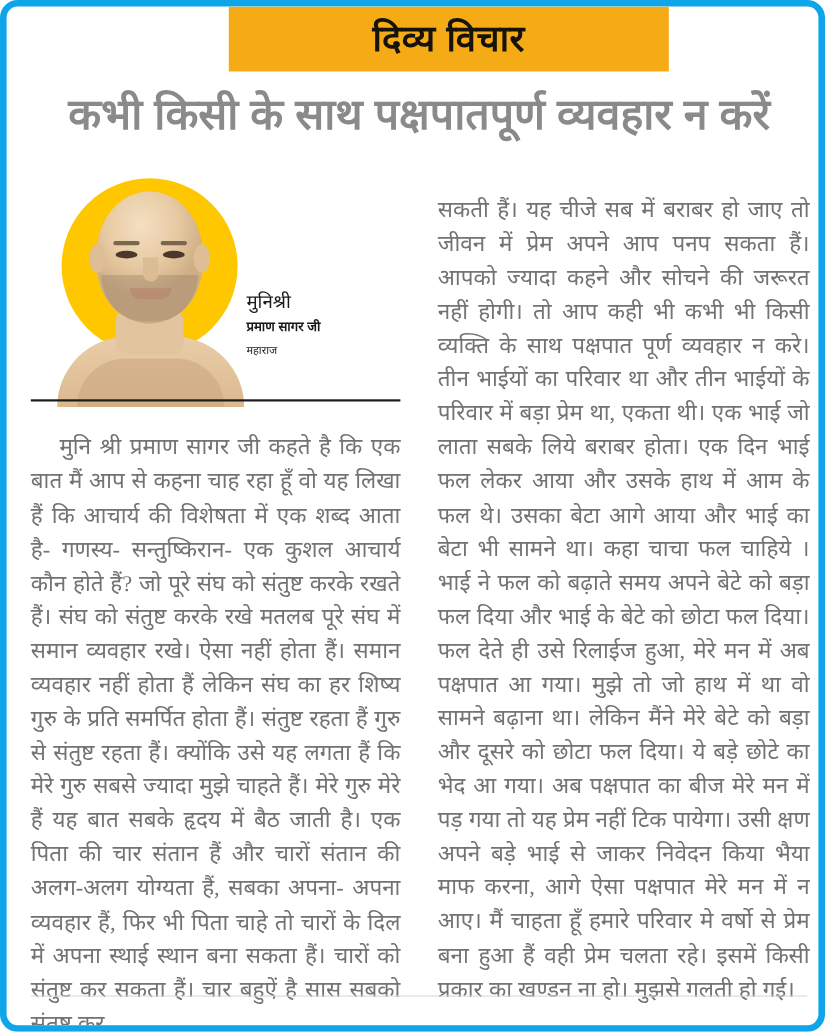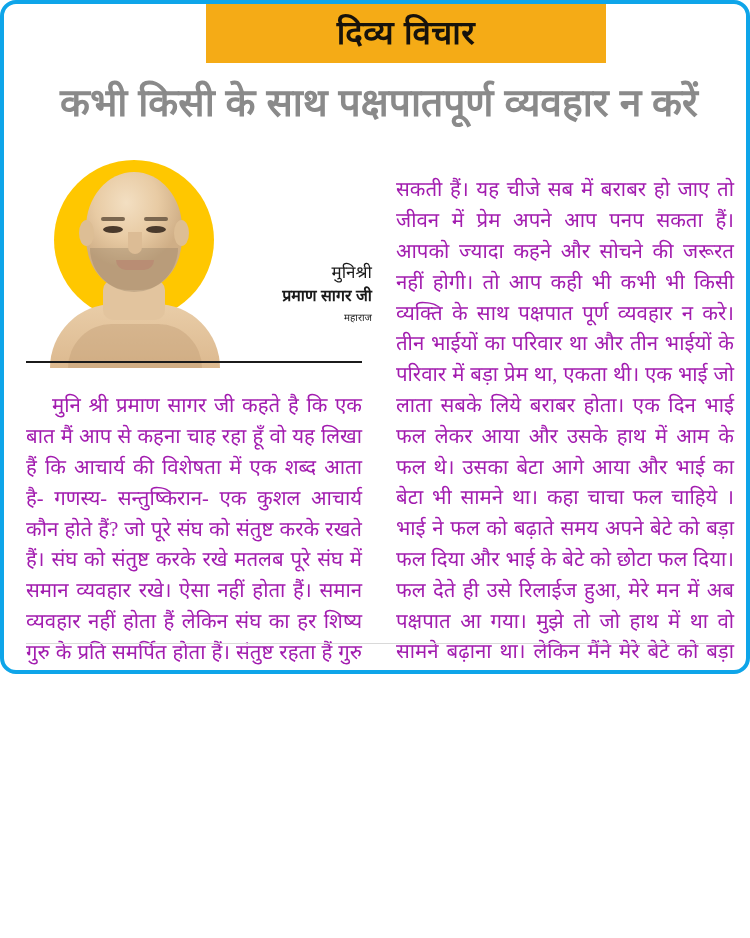--- a/index.html
+++ b/index.html
@@ -11,23 +11,23 @@
     width: 750px;
     height: 938px;
     font-family: "Liberation Serif", "DejaVu Serif", serif;
     overflow: hidden;
   }
 
   .clipping {
     position: relative;
     box-sizing: border-box;
     width: 750px;
-    height: 674px;
+    height: 938px;
     background: #ffffff;
-    border: 4px solid #0ea5e9;
+    border: 6px solid #0ea5e9;
     border-radius: 16px;
     overflow: hidden;
   }
 
   
   .banner-row {
     position: absolute;
     top: 0;
     left: 0;
     width: 750px;
@@ -87,21 +87,20 @@
     height: 772px;
   }
   .col-left  { left: 0px; }
   .col-right { left: 370px; }
 
   
   .portrait-block {
     position: relative;
     width: 336px;
     height: 195px;
-    text-align: right;
   }
   .halo {
     position: absolute;
     left: 28px;
     top: 6px;
     width: 160px;
     height: 160px;
     border-radius: 50%;
     background: #ffc700;
   }
@@ -213,21 +212,21 @@
     width: 150px;
     font-family: "Liberation Sans", "DejaVu Sans", sans-serif;
     color: #1a1a1a;
   }
   .caption .c-1 {
     font-size: 17px;
     line-height: 21px;
     font-weight: normal;
   }
   .caption .c-2 {
-    font-size: 16px;
+    font-size: 12px;
     line-height: 25px;
     font-weight: bold;
     white-space: nowrap;
   }
   .caption .c-3 {
     font-size: 10px;
     line-height: 19px;
     font-weight: normal;
   }
 
@@ -237,21 +236,21 @@
     top: 207px;
     width: 336px;
     height: 0;
     border-top: 2px solid #1b1b1b;
   }
 
   .body-text {
     font-family: "Liberation Serif", "DejaVu Serif", serif;
     font-size: 20.4px;
     line-height: 30.8px;
-    color: #a21caf;
+    color: #737373;
     text-align: justify;
     text-justify: inter-word;
     word-spacing: 0.5px;
   }
   .col-left .body-text {
     position: absolute;
     left: 0;
     top: 216px;
     width: 336px;
     text-indent: 26px;

